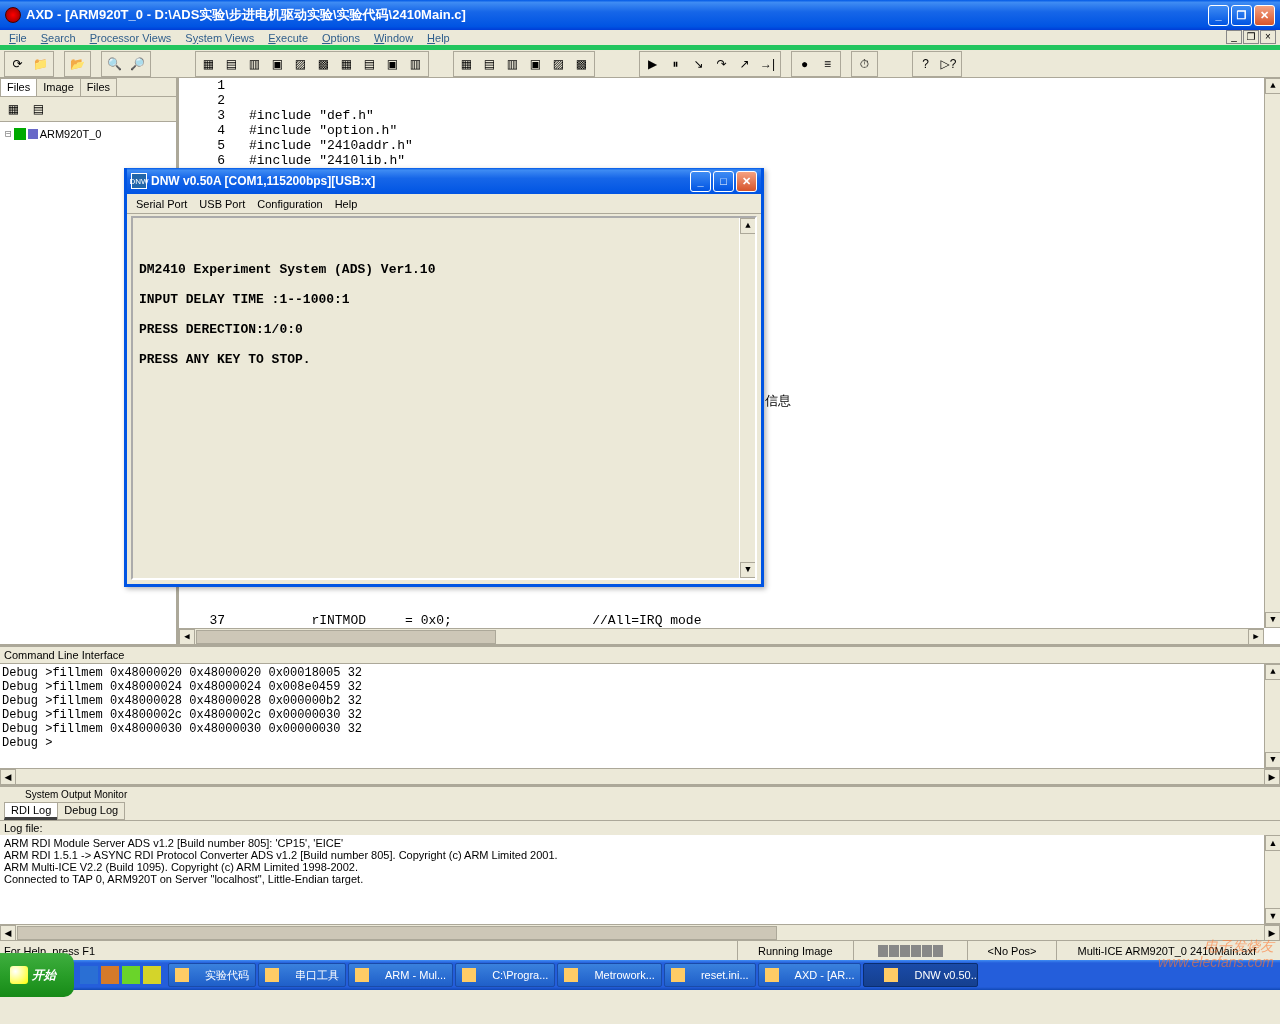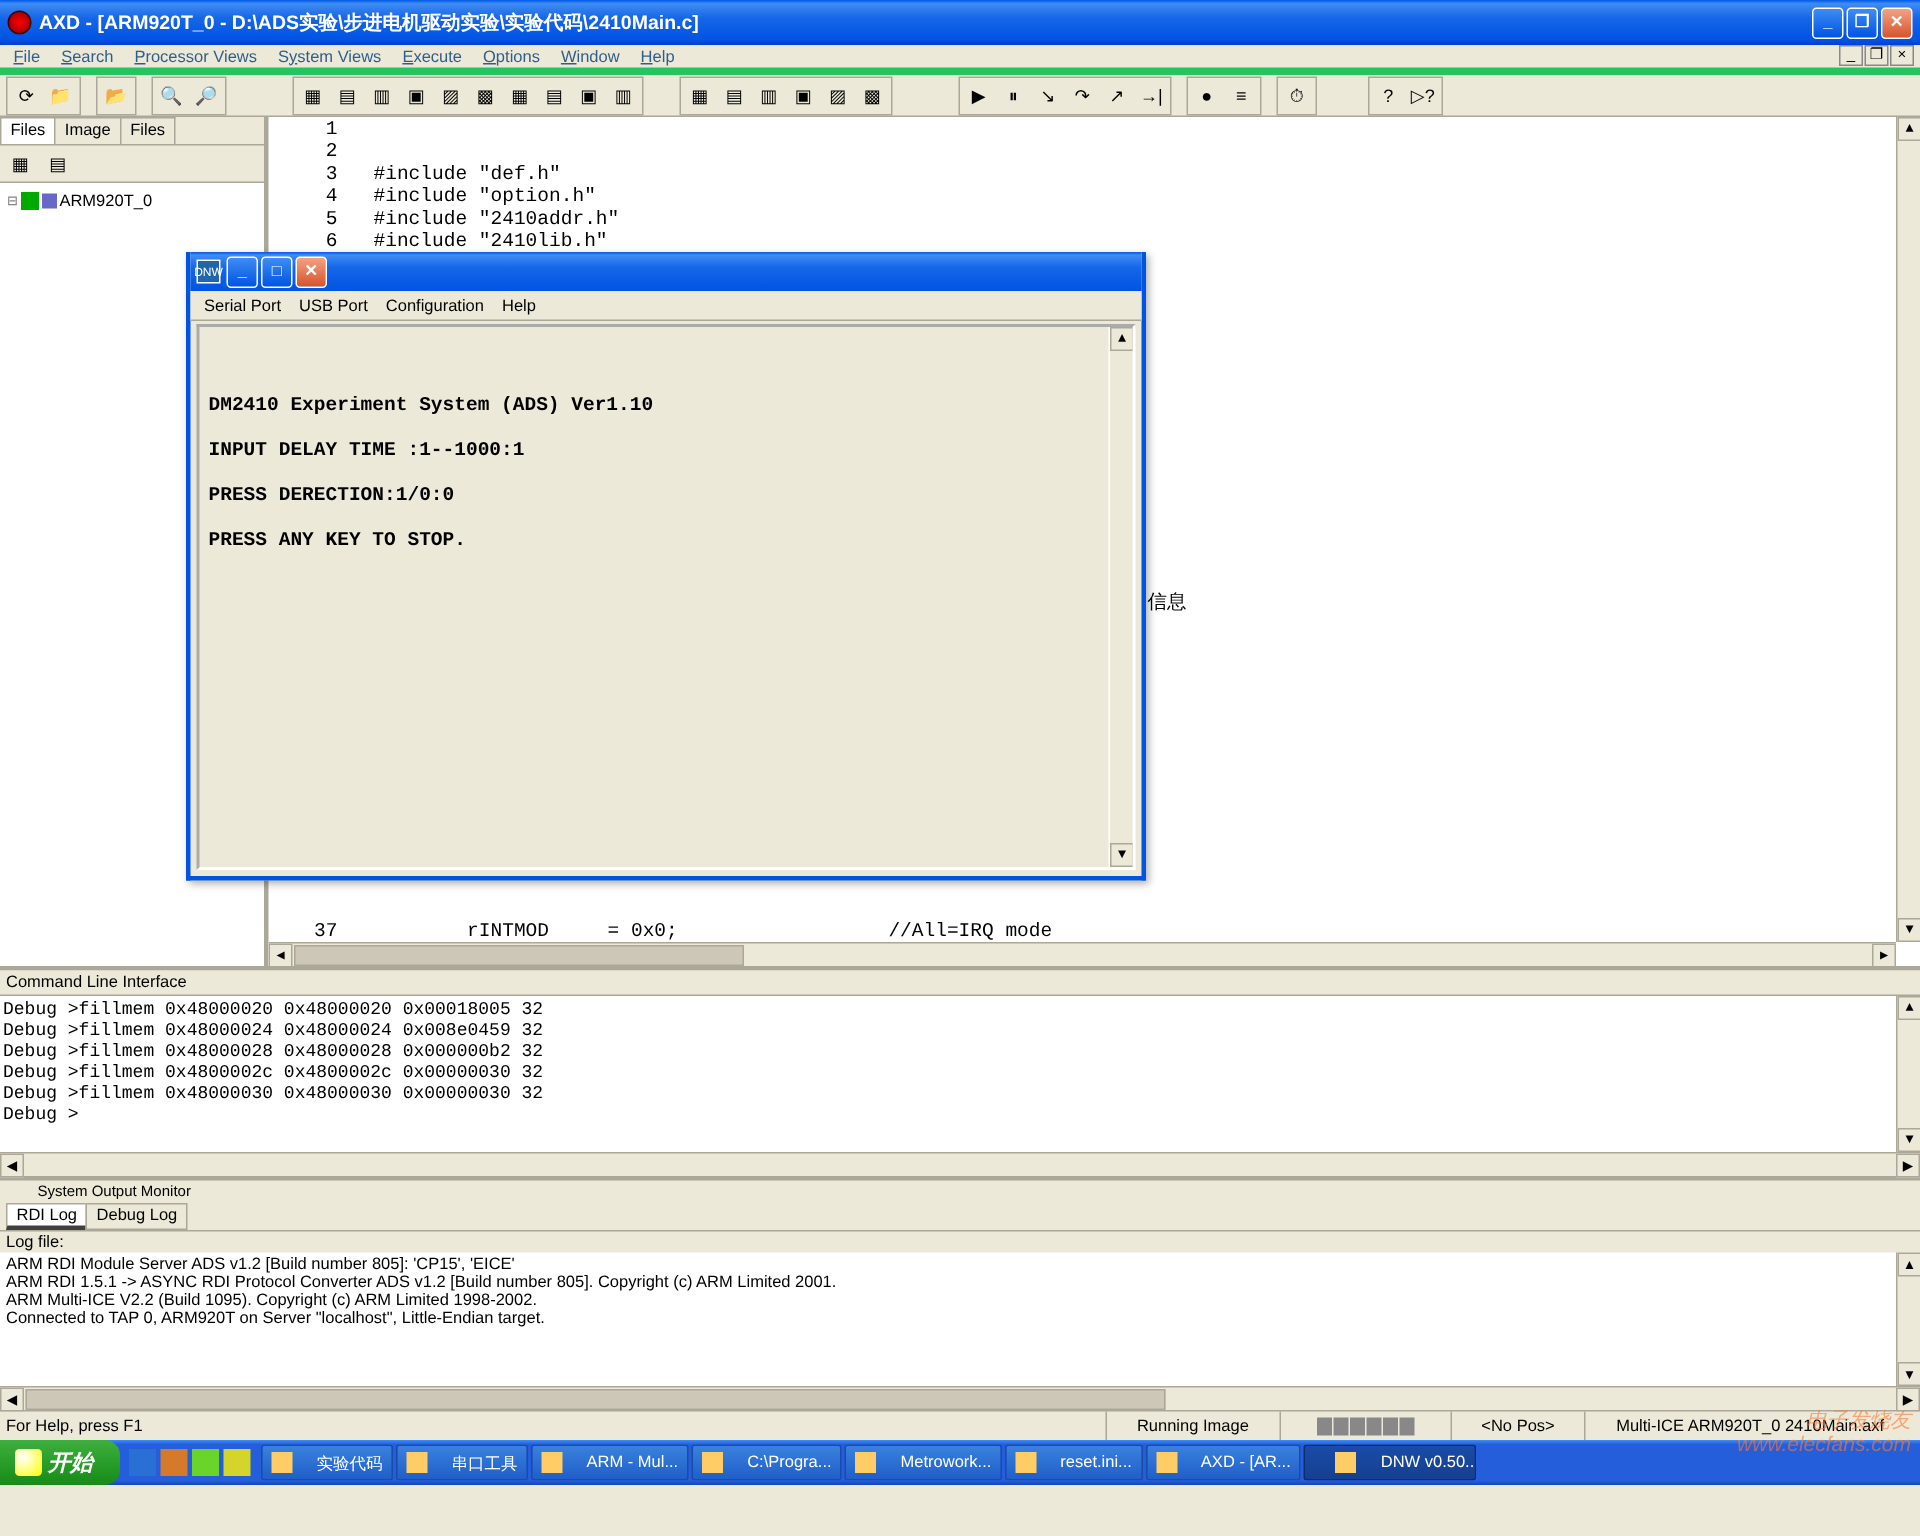--- a/index.html
+++ b/index.html
@@ -72,21 +72,21 @@
 
 
 .statusbar { height: 20px; background:#ece9d8; border-top:1px solid #aca899; display:flex; align-items:center; font-size:11px; padding:0 4px;}
 .statusbar .left{flex:1;}
 .statusbar .cell{border-left:1px solid #aca899;padding:0 20px;height:100%;display:flex;align-items:center;}
 .status-boxes{display:flex;gap:1px;margin:0 4px;}
 .status-boxes .sb{width:10px;height:12px;background:#888;}
 
 
 .taskbar { height: 30px; background: linear-gradient(to bottom, #3f8cf3 0%, #245edb 10%, #245edb 90%, #1148b5 100%); display:flex; align-items:center;}
-.start-btn { height:30px; padding:0 18px 0 10px; background: linear-gradient(to bottom, #3fae3f 0%, #299e29 50%, #178a17 100%); color:#fff; font-weight:bold; font-style:italic; font-size:15px; border-radius:0 10px 10px 0; display:flex; align-items:center; gap:4px;}
+.start-btn { height:44px; padding:0 18px 0 10px; background: linear-gradient(to bottom, #3fae3f 0%, #299e29 50%, #178a17 100%); color:#fff; font-weight:bold; font-style:italic; font-size:12px; border-radius:0 10px 10px 0; display:flex; align-items:center; gap:4px;}
 .start-logo{width:18px;height:18px;background:radial-gradient(circle at 30% 30%, #fff, #ff0) ;border-radius:3px;display:inline-block;}
 .quick-launch{display:flex;gap:3px;padding:0 6px;}
 .ql-icon{width:18px;height:18px;}
 .task-item { height:24px; margin:0 1px; padding:0 6px; background:linear-gradient(to bottom,#3a81dd,#1f5fc9); border:1px solid #1a4ba8; border-radius:2px; color:#fff; display:flex; align-items:center; gap:16px; font-size:11px; max-width:115px; overflow:hidden; white-space:nowrap;}
 .task-item.active{background:linear-gradient(to bottom,#1a4ba8,#15408f);border:1px solid #0a2e70;padding-left:20px;}
 
 
 .dnw-window { position:absolute; left:124px; top:168px; width:640px; height:419px; border:3px solid #0054e3; border-top:none; background:#ece9d8; box-shadow: 2px 2px 5px rgba(0,0,0,0.3);}
 .dnw-title { height:26px; background: linear-gradient(to bottom, #0058e6 0%, #3f8cf3 8%, #1666e8 40%, #0054e3 100%); display:flex; align-items:center; padding:0 4px; color:#fff;}
 .dnw-title .icon{width:16px;height:16px;background:#2266aa;border:1px solid #fff;margin-right:4px;display:flex;align-items:center;justify-content:center;font-size:8px;}
@@ -357,20 +357,21 @@
 </div>
 
 <div class="watermark">
   <div>电子发烧友</div>
   <div>www.elecfans.com</div>
 </div>
 
 <div class="dnw-window">
   <div class="dnw-title">
     <span class="icon">DNW</span>
+    <span class="txt">DNW v0.50A    [COM1,115200bps][USB:x]</span>
     <div class="win-btns">
       <div class="win-btn win-min">_</div>
       <div class="win-btn win-max">□</div>
       <div class="win-btn win-close">✕</div>
     </div>
   </div>
   <div class="dnw-menubar">
     <span class="item">Serial Port</span>
     <span class="item">USB Port</span>
     <span class="item">Configuration</span>

